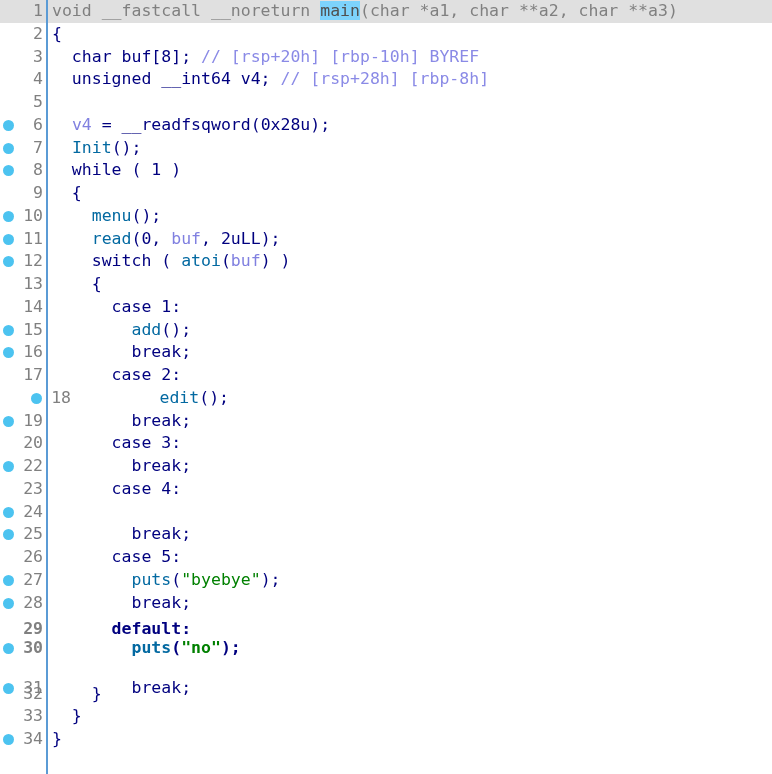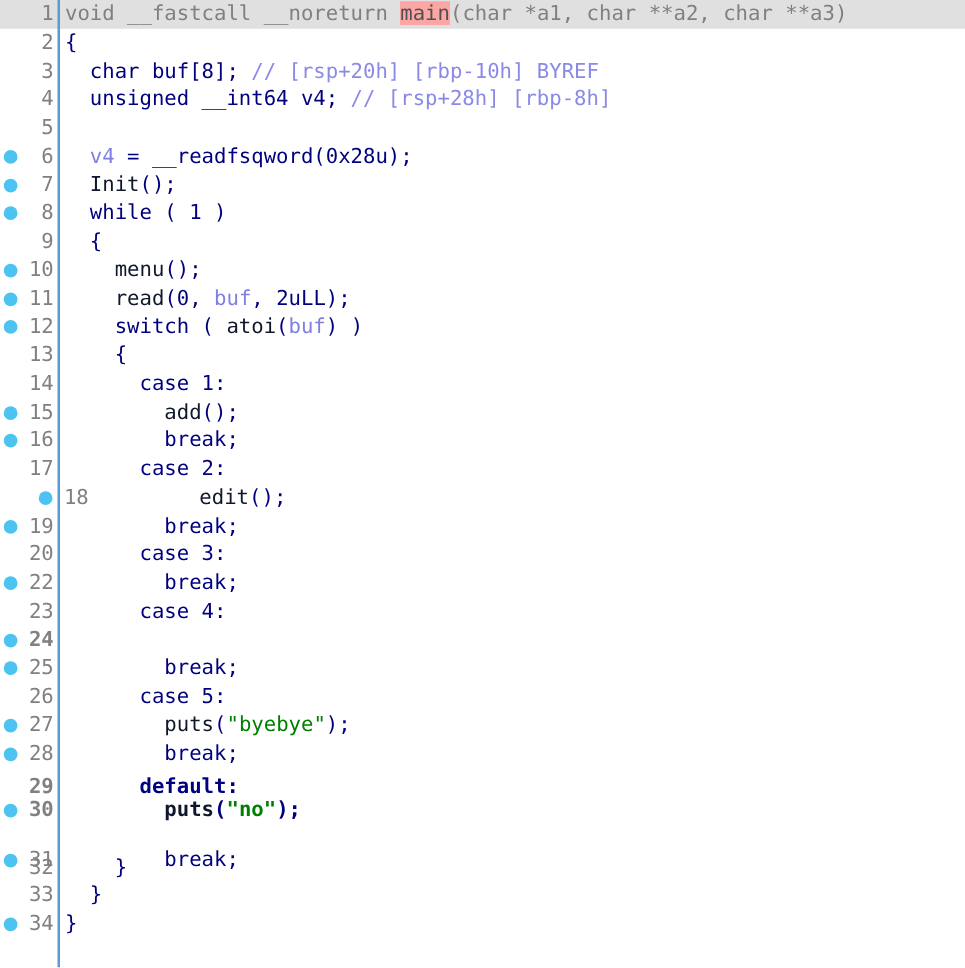--- a/index.html
+++ b/index.html
@@ -78,26 +78,26 @@
   .code-text {
     position: absolute;
     left: 52px;
     top: 0;
     z-index: 2;
     white-space: pre;
   }
 
   
   .t-kw      { color: #00007f; }                 
-  .t-fn      { color: #0f172a; }                 
+  .t-fn      { color: #0369a1; }                 
   .t-var     { color: #8080e0; }                 
   .t-comment { color: #8a8ae6; }                 
   .t-str     { color: #008000; }                 
   .t-dim     { color: #808080; }  
-  .t-hl-dim  { background: #fca5a5; color: #505050; text-align: right; }
+  .t-hl-dim  { background: #7dd3fc; color: #505050; text-align: right; }
 </style>
 </head>
 <body>
 
 <div id="pseudocode-view">
 
   <div class="sep-line"></div>
 
   <div id="code-lines">
       <div class="code-row current-line" style="top: 0px;"><div class="row-bg"></div><div class="line-number">1</div><div class="code-text"><span class="t-dim">void __fastcall __noreturn </span><span class="t-hl-dim">main</span><span class="t-dim">(char *a1, char **a2, char **a3)</span></div></div>
@@ -115,21 +115,21 @@
       <div class="code-row" style="top: 0px;"><div class="line-number">13</div><div class="code-text"><span class="t-kw">    {</span></div></div>
       <div class="code-row" style="top: 0px;"><div class="line-number">14</div><div class="code-text"><span class="t-kw">      case 1:</span></div></div>
       <div class="code-row" style="top: 0px;"><div class="gutter-dot"></div><div class="line-number">15</div><div class="code-text"><span class="t-kw">        </span><span class="t-fn">add</span><span class="t-kw">();</span></div></div>
       <div class="code-row" style="top: 0px;"><div class="gutter-dot"></div><div class="line-number">16</div><div class="code-text"><span class="t-kw">        break;</span></div></div>
       <div class="code-row" style="top: 0px;"><div class="line-number">17</div><div class="code-text"><span class="t-kw">      case 2:</span></div></div>
       <div class="code-row" style="top: 0px; margin-left: 28px;"><div class="gutter-dot"></div><div class="line-number">18</div><div class="code-text"><span class="t-kw">        </span><span class="t-fn">edit</span><span class="t-kw">();</span></div></div>
       <div class="code-row" style="top: 0px; padding-left: 12px;"><div class="gutter-dot"></div><div class="line-number">19</div><div class="code-text"><span class="t-kw">        break;</span></div></div>
       <div class="code-row" style="top: 0px;"><div class="line-number">20</div><div class="code-text"><span class="t-kw">      case 3:</span></div></div>
       <div class="code-row" style="top: 0px;"><div class="gutter-dot"></div><div class="line-number">22</div><div class="code-text"><span class="t-kw">        break;</span></div></div>
       <div class="code-row" style="top: 0px;"><div class="line-number">23</div><div class="code-text"><span class="t-kw">      case 4:</span></div></div>
-      <div class="code-row" style="top: 0px; font-weight: bold;"><div class="gutter-dot"></div><div class="line-number">24</div></div>
+      <div class="code-row" style="top: 0px;"><div class="gutter-dot"></div><div class="line-number">24</div></div>
       <div class="code-row" style="top: 0px;"><div class="gutter-dot"></div><div class="line-number">25</div><div class="code-text"><span class="t-kw">        break;</span></div></div>
       <div class="code-row" style="top: 0px;"><div class="line-number">26</div><div class="code-text"><span class="t-kw">      case 5:</span></div></div>
       <div class="code-row" style="top: 0px;"><div class="gutter-dot"></div><div class="line-number">27</div><div class="code-text"><span class="t-kw">        </span><span class="t-fn">puts</span><span class="t-kw">(</span><span class="t-str">"byebye"</span><span class="t-kw">);</span></div></div>
       <div class="code-row" style="top: 0px;"><div class="gutter-dot"></div><div class="line-number">28</div><div class="code-text"><span class="t-kw">        break;</span></div></div>
       <div class="code-row" style="top: 4px; font-weight: bold;"><div class="line-number">29</div><div class="code-text"><span class="t-kw">      default:</span></div></div>
       <div class="code-row" style="top: 0px; font-weight: bold;"><div class="gutter-dot"></div><div class="line-number">30</div><div class="code-text"><span class="t-kw">        </span><span class="t-fn">puts</span><span class="t-kw">(</span><span class="t-str">"no"</span><span class="t-kw">);</span></div></div>
       <div class="code-row" style="top: 17px;"><div class="gutter-dot"></div><div class="line-number">31</div><div class="code-text"><span class="t-kw">        break;</span></div></div>
       <div class="code-row" style="top: 0px;"><div class="line-number">32</div><div class="code-text"><span class="t-kw">    }</span></div></div>
       <div class="code-row" style="top: 0px;"><div class="line-number">33</div><div class="code-text"><span class="t-kw">  }</span></div></div>
       <div class="code-row" style="top: 0px;"><div class="gutter-dot"></div><div class="line-number">34</div><div class="code-text"><span class="t-kw">}</span></div></div>

